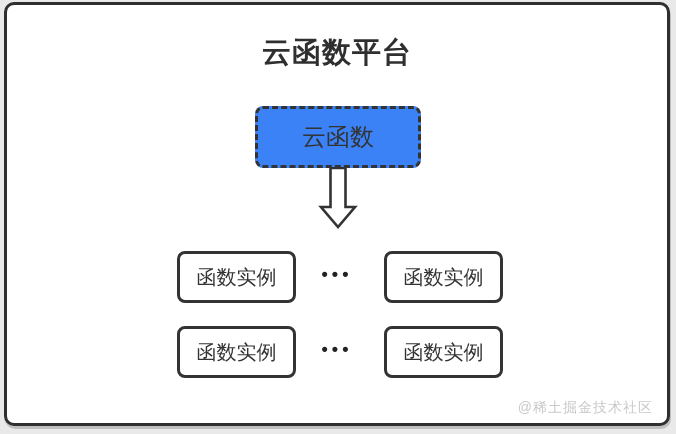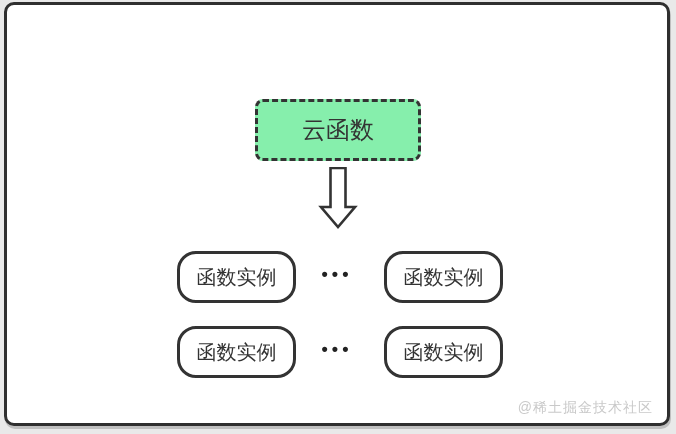--- a/index.html
+++ b/index.html
@@ -32,45 +32,45 @@
     width: 100%;
     text-align: center;
     font-size: 29px;
     font-weight: bold;
     color: #2f2f2f;
     letter-spacing: 1px;
   }
   .cloud-box {
     position: absolute;
     left: 248px;
-    top: 94px;
+    top: 101px;
     width: 160px;
     height: 56px;
     border: 3px dashed #333333;
     border-radius: 8px;
     display: flex;
     align-items: center;
     justify-content: center;
     font-size: 24px;
     color: #333333;
-    background: #86efac;
+    background: #3b82f6;
   }
   .arrow {
     position: absolute;
     left: 311px;
     top: 162px;
     width: 40px;
     height: 63px;
   }
   .inst-box {
     position: absolute;
     width: 113px;
     height: 46px;
     border: 3px solid #333333;
-    border-radius: 19px;
+    border-radius: 8px;
     display: flex;
     align-items: center;
     justify-content: center;
     font-size: 20px;
     color: #333333;
     background: #ffffff;
   }
   .r1 { top: 246px; }
   .r2 { top: 321px; }
   .c1 { left: 170px; }
@@ -93,20 +93,21 @@
     font-size: 14px;
     color: #c9c9c9;
     letter-spacing: 1px;
   }
 </style>
 </head>
 <body>
 
 <div class="frame">
 
+  <div class="title">云函数平台</div>
 
   <div class="cloud-box">
     <span>云函数</span>
   </div>
 
   <svg class="arrow" viewBox="0 0 40 63">
     <path d="M 12.5 1 L 12.5 40 L 3 40 L 20 60 L 37 40 L 27.5 40 L 27.5 1 Z" fill="#ffffff" stroke="#333333" stroke-width="2.6" stroke-linejoin="miter"></path>
   </svg>
 
   <div class="inst-box r1 c1">

